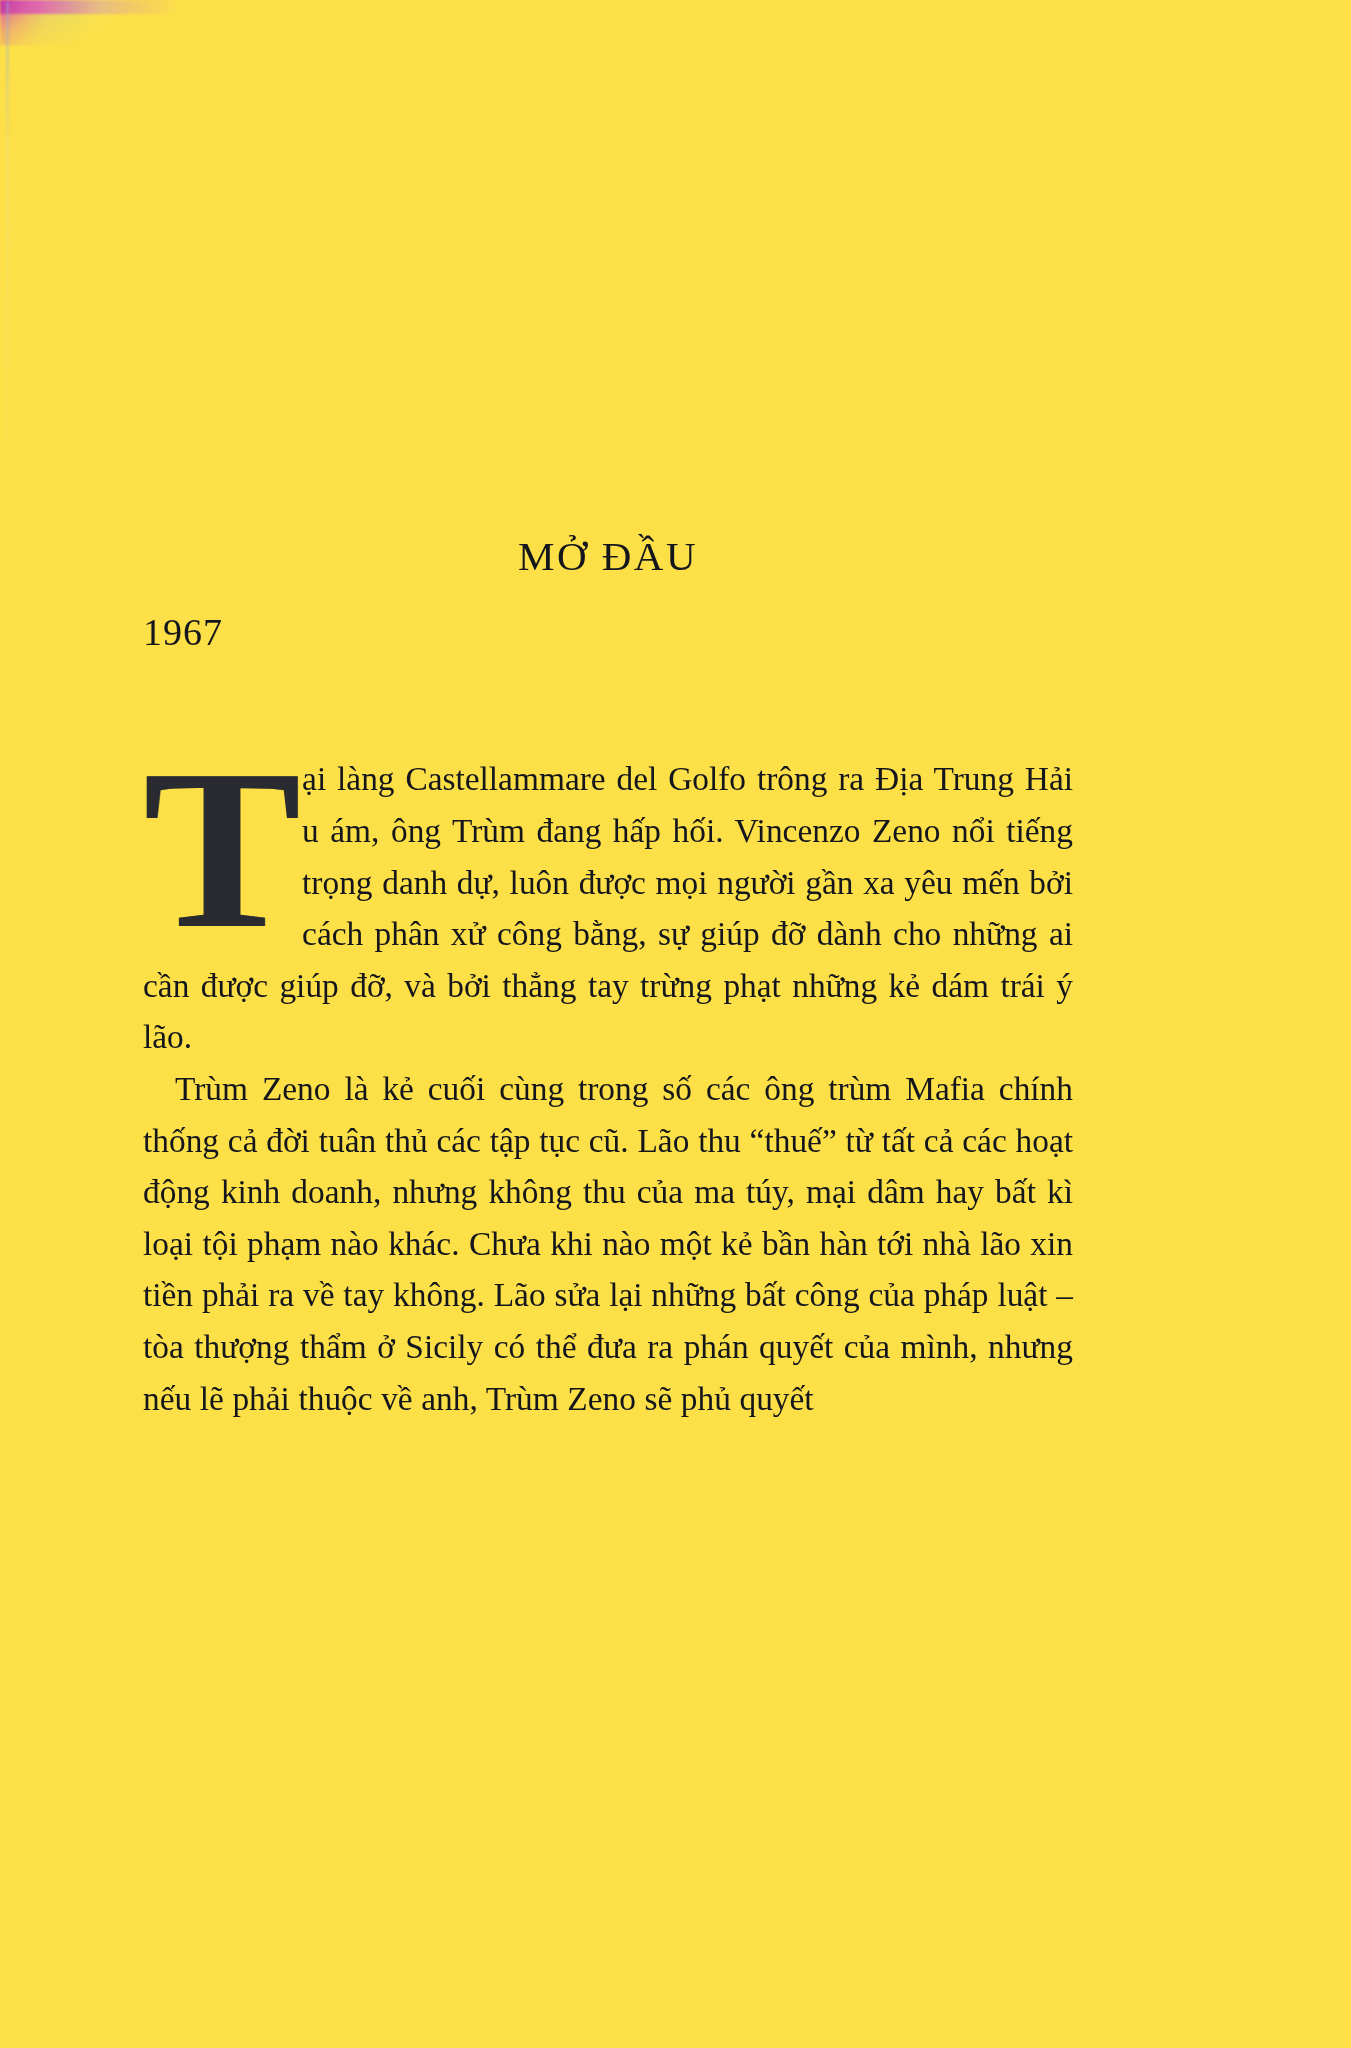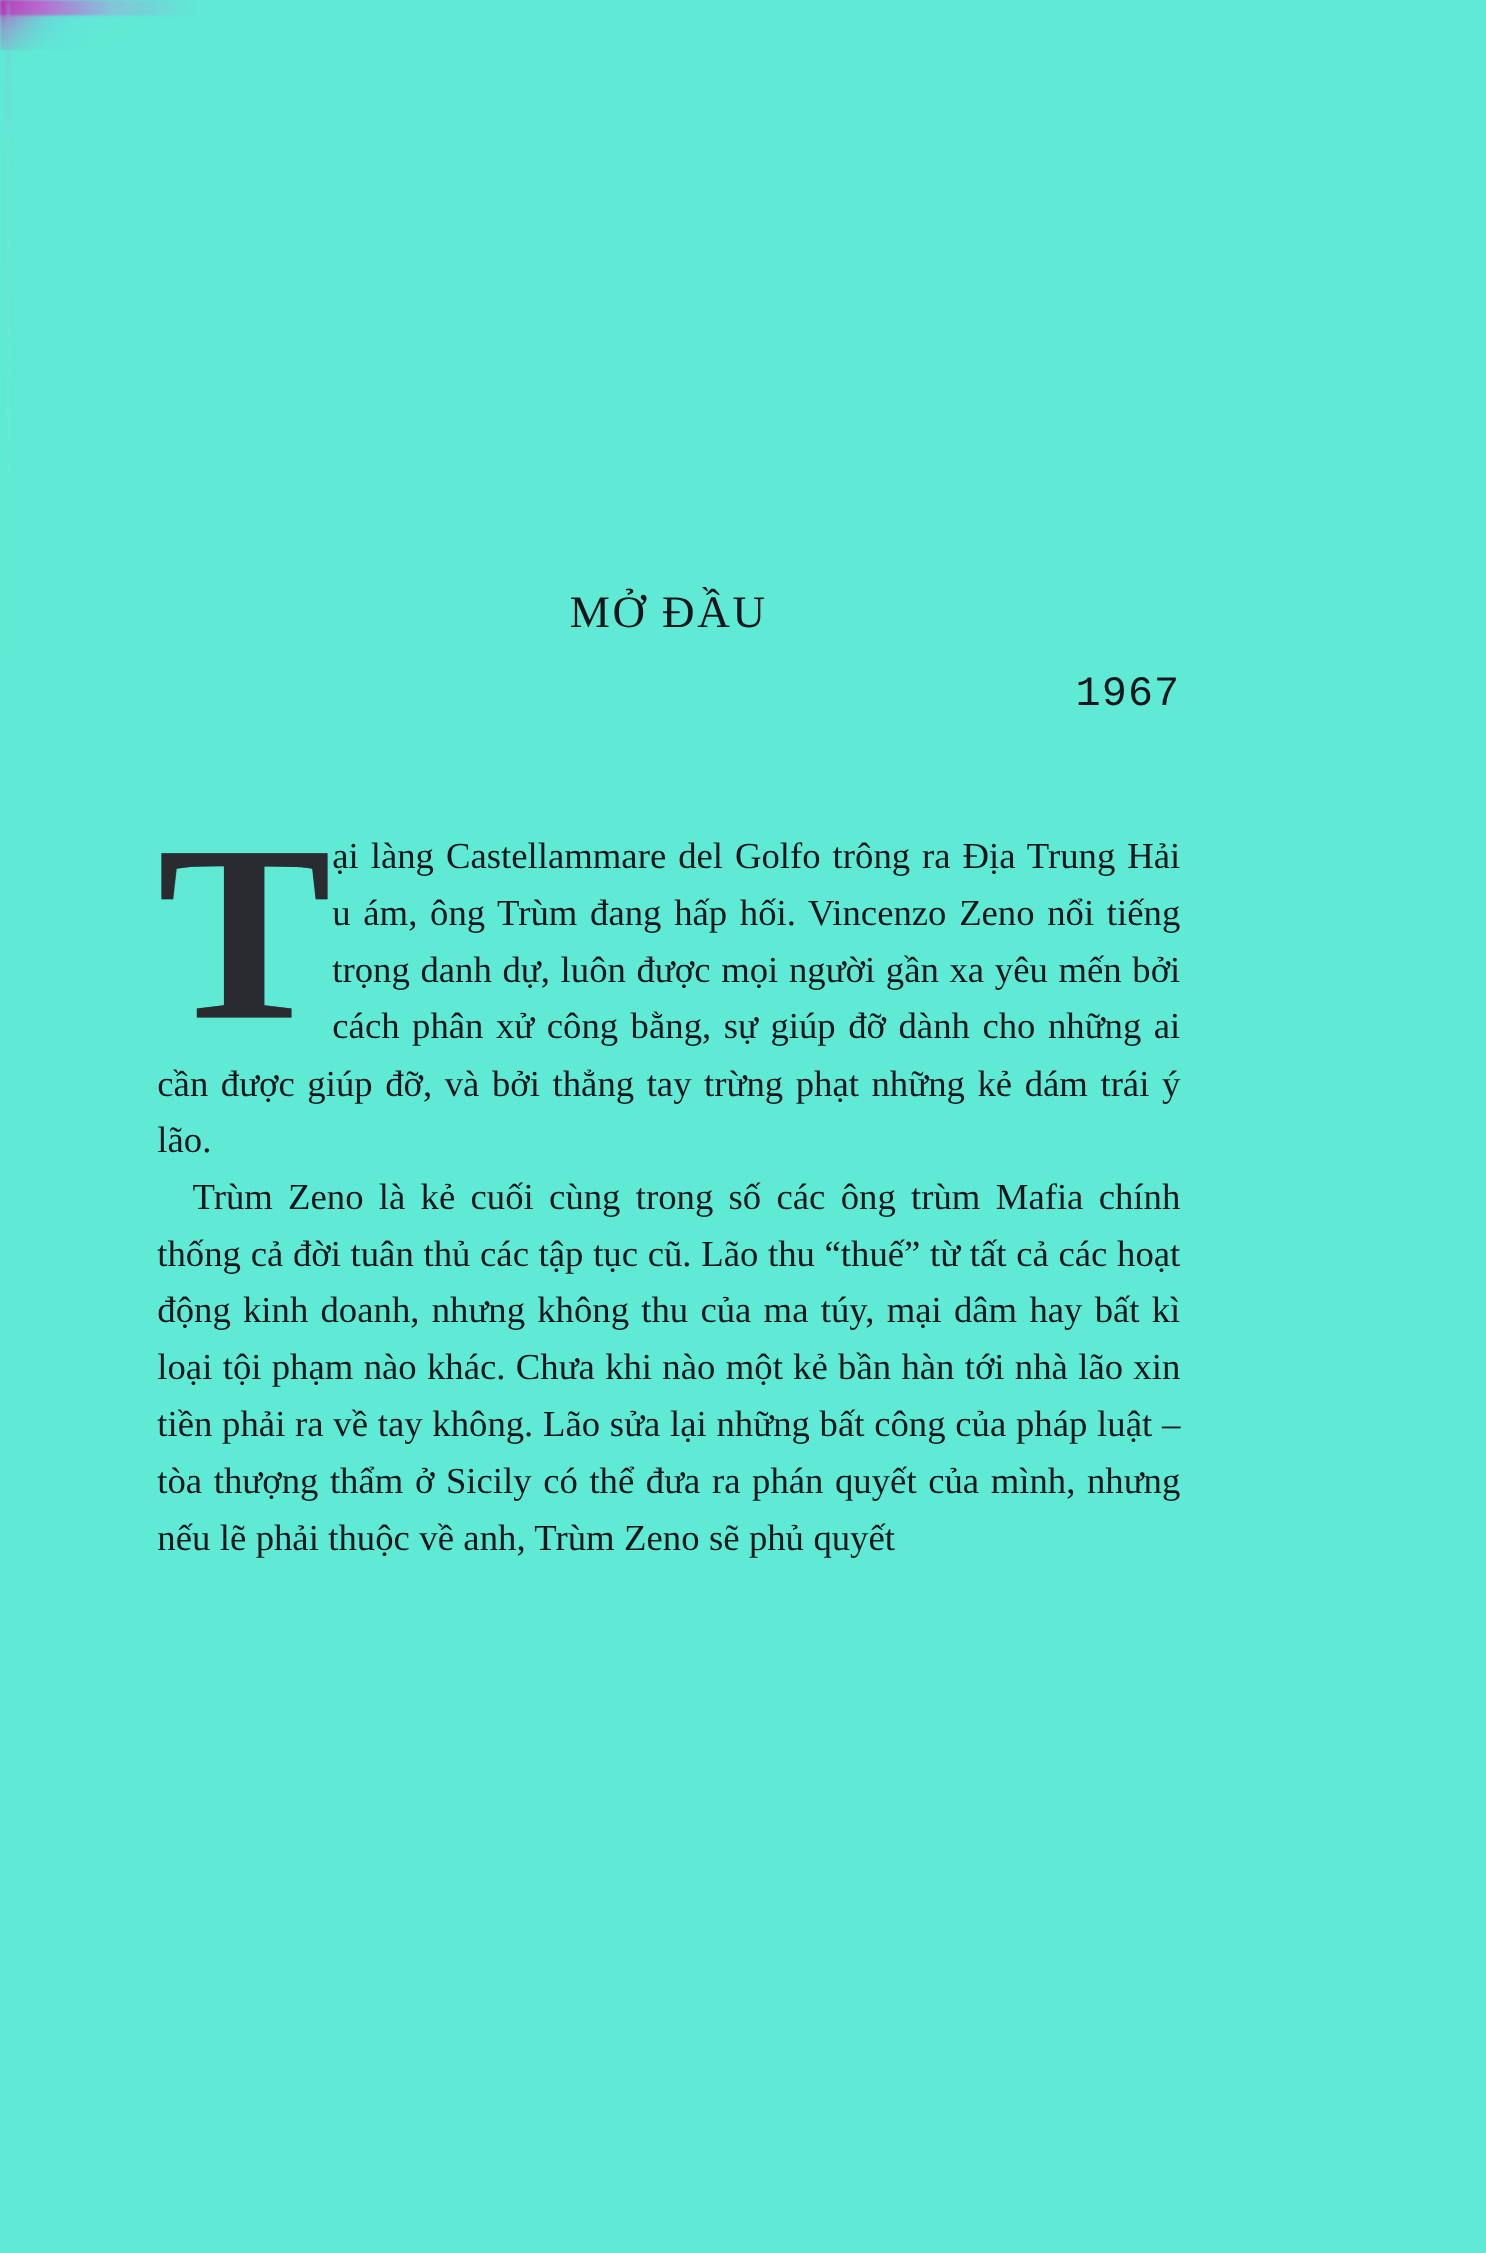--- a/index.html
+++ b/index.html
@@ -5,21 +5,21 @@
   html, body {
     margin: 0;
     padding: 0;
     background: #ffffff;
   }
 
   .page {
     position: relative;
     width: 1351px;
     height: 2048px;
-    background: #5eead4;
+    background: #fde047;
     overflow: hidden;
     font-family: "Liberation Serif", "DejaVu Serif", serif;
     color: #14161c;
   }
 
   
   .scan-artifact {
     position: absolute;
     left: 0;
     top: 0;
@@ -81,26 +81,25 @@
     text-align: center;
     font-size: 41px;
     font-weight: 400;
     letter-spacing: 2.5px;
     line-height: 1.12;
   }
 
   .chapter-year {
     margin: 0;
     padding-top: 31px;
-    text-align: right;
+    text-align: left;
     font-size: 38px;
     font-weight: 400;
     letter-spacing: 1px;
     line-height: 1.12;
-    font-family: Liberation Mono, monospace;
   }
 
   .body-copy {
     padding-top: 100px;
   }
 
   p.para {
     margin: 0;
     font-size: 33.4px;
     line-height: 51.6px;

